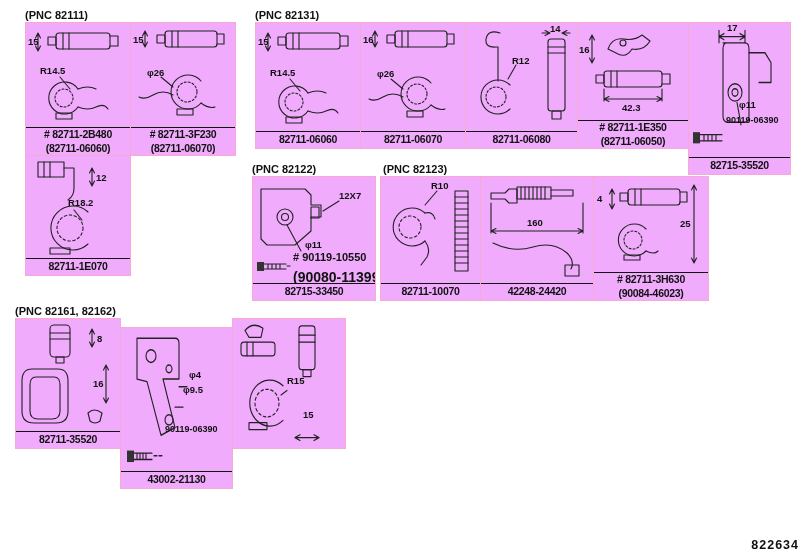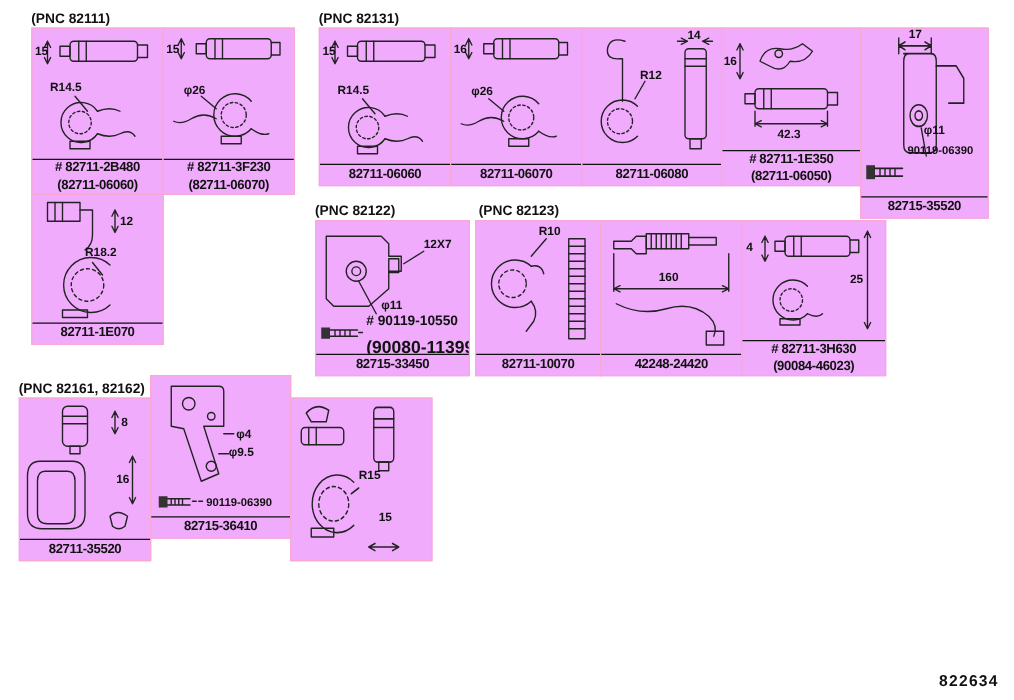--- a/index.html
+++ b/index.html
@@ -305,39 +305,39 @@
         <path d="M72 94 q6 -6 14 0 l-2 8 q-5 4 -10 0 z"></path>
       </svg>
       <span class="dim" style="left:81px;top:15px">8</span>
       <span class="dim" style="left:77px;top:60px">16</span>
     </div>
     <div class="plabel" style="height:17px">
       <span>82711-35520</span>
     </div>
   </div>
 
-  <div class="cell" style="left:120px;top:300px;width:113px;height:131px">
+  <div class="cell" style="left:120px;top:327px;width:113px;height:162px">
     <div class="draw">
       <svg viewBox="0 0 111 112" preserveAspectRatio="none">
         <path d="M16 8 h38 q4 0 4 4 v28 h-16 l12 38 -14 6 -14 -42 -10 -2 z"></path>
         <circle cx="30" cy="22" r="5"></circle>
         <circle cx="48" cy="32" r="3"></circle>
         <circle cx="48" cy="72" r="4"></circle>
         <path d="M58 46 l8 0"></path>
         <path d="M54 62 l8 0"></path>
         <rect class="f" x="6" y="96" width="7" height="9"></rect>
         <path d="M13 98 h18 M13 103 h18 M16 98 v5 M19 98 v5 M22 98 v5 M25 98 v5"></path>
         <path d="M33 100 h8" stroke-dasharray="3 2"></path>
       </svg>
       <span class="dim" style="left:68px;top:42px">φ4</span>
       <span class="dim" style="left:62px;top:57px">φ9.5</span>
       <span class="note" style="left:44px;top:97px;font-size:9px">90119-06390</span>
     </div>
     <div class="plabel" style="height:17px">
-      <span>82715-36410</span>
+      <span>43002-21130</span>
     </div>
   </div>
 
   <div class="cell" style="left:232px;top:318px;width:114px;height:131px">
     <div class="draw">
       <svg viewBox="0 0 112 112" preserveAspectRatio="none">
         <path d="M12 10 q8 -8 18 -2 l-2 8 h-12 z"></path>
         <rect x="8" y="20" width="34" height="12" rx="3"></rect>
         <path d="M14 20 v12 M20 20 v12"></path>
         <rect x="66" y="6" width="16" height="38" rx="3"></rect>

